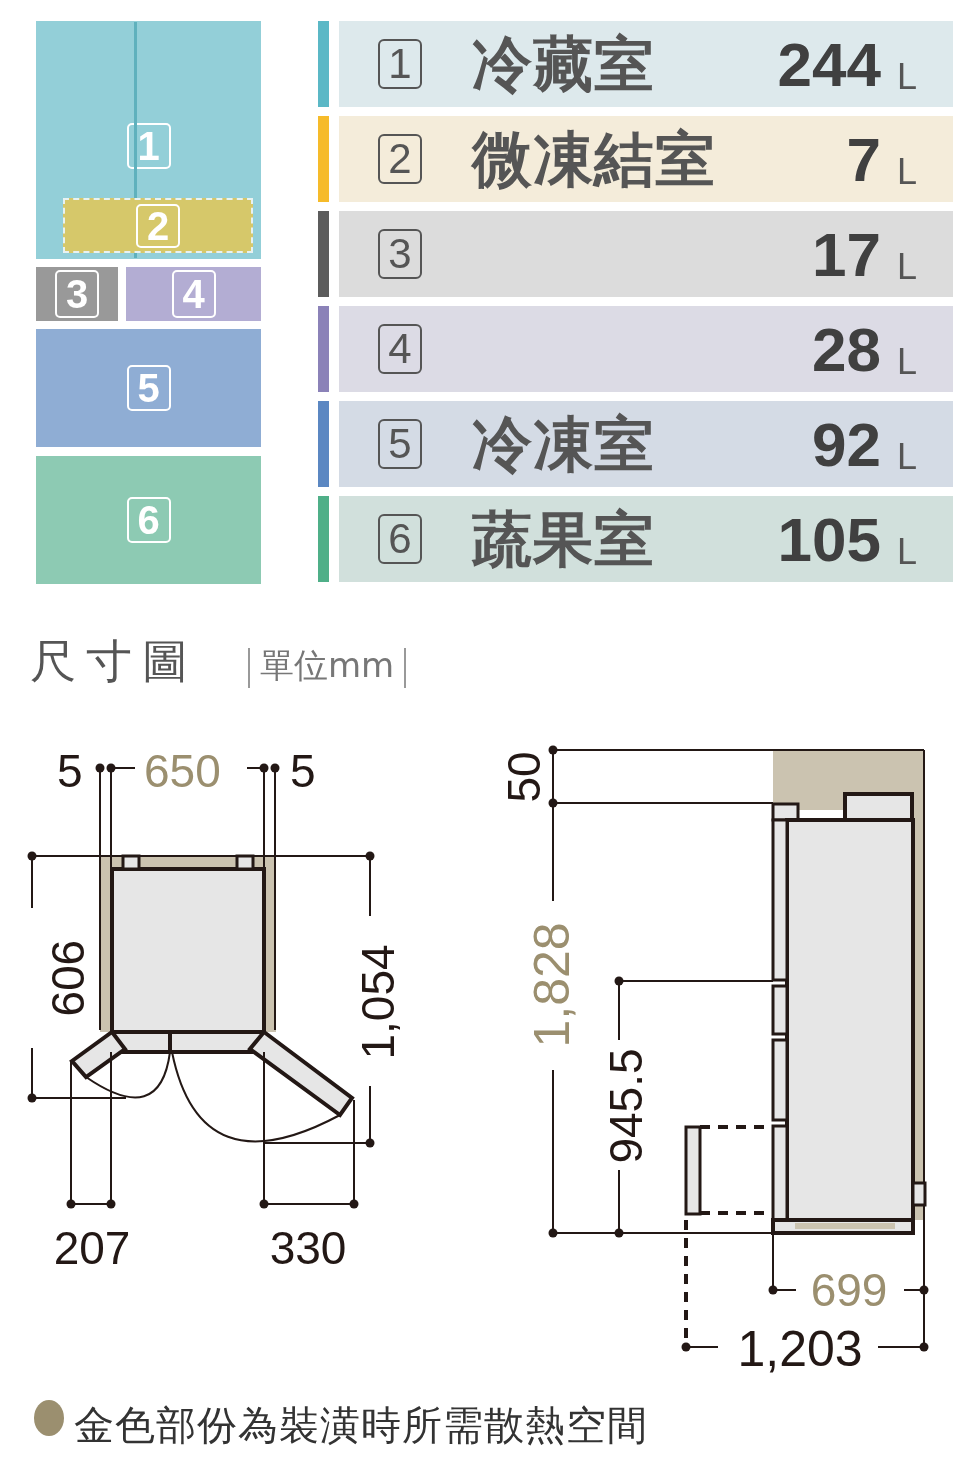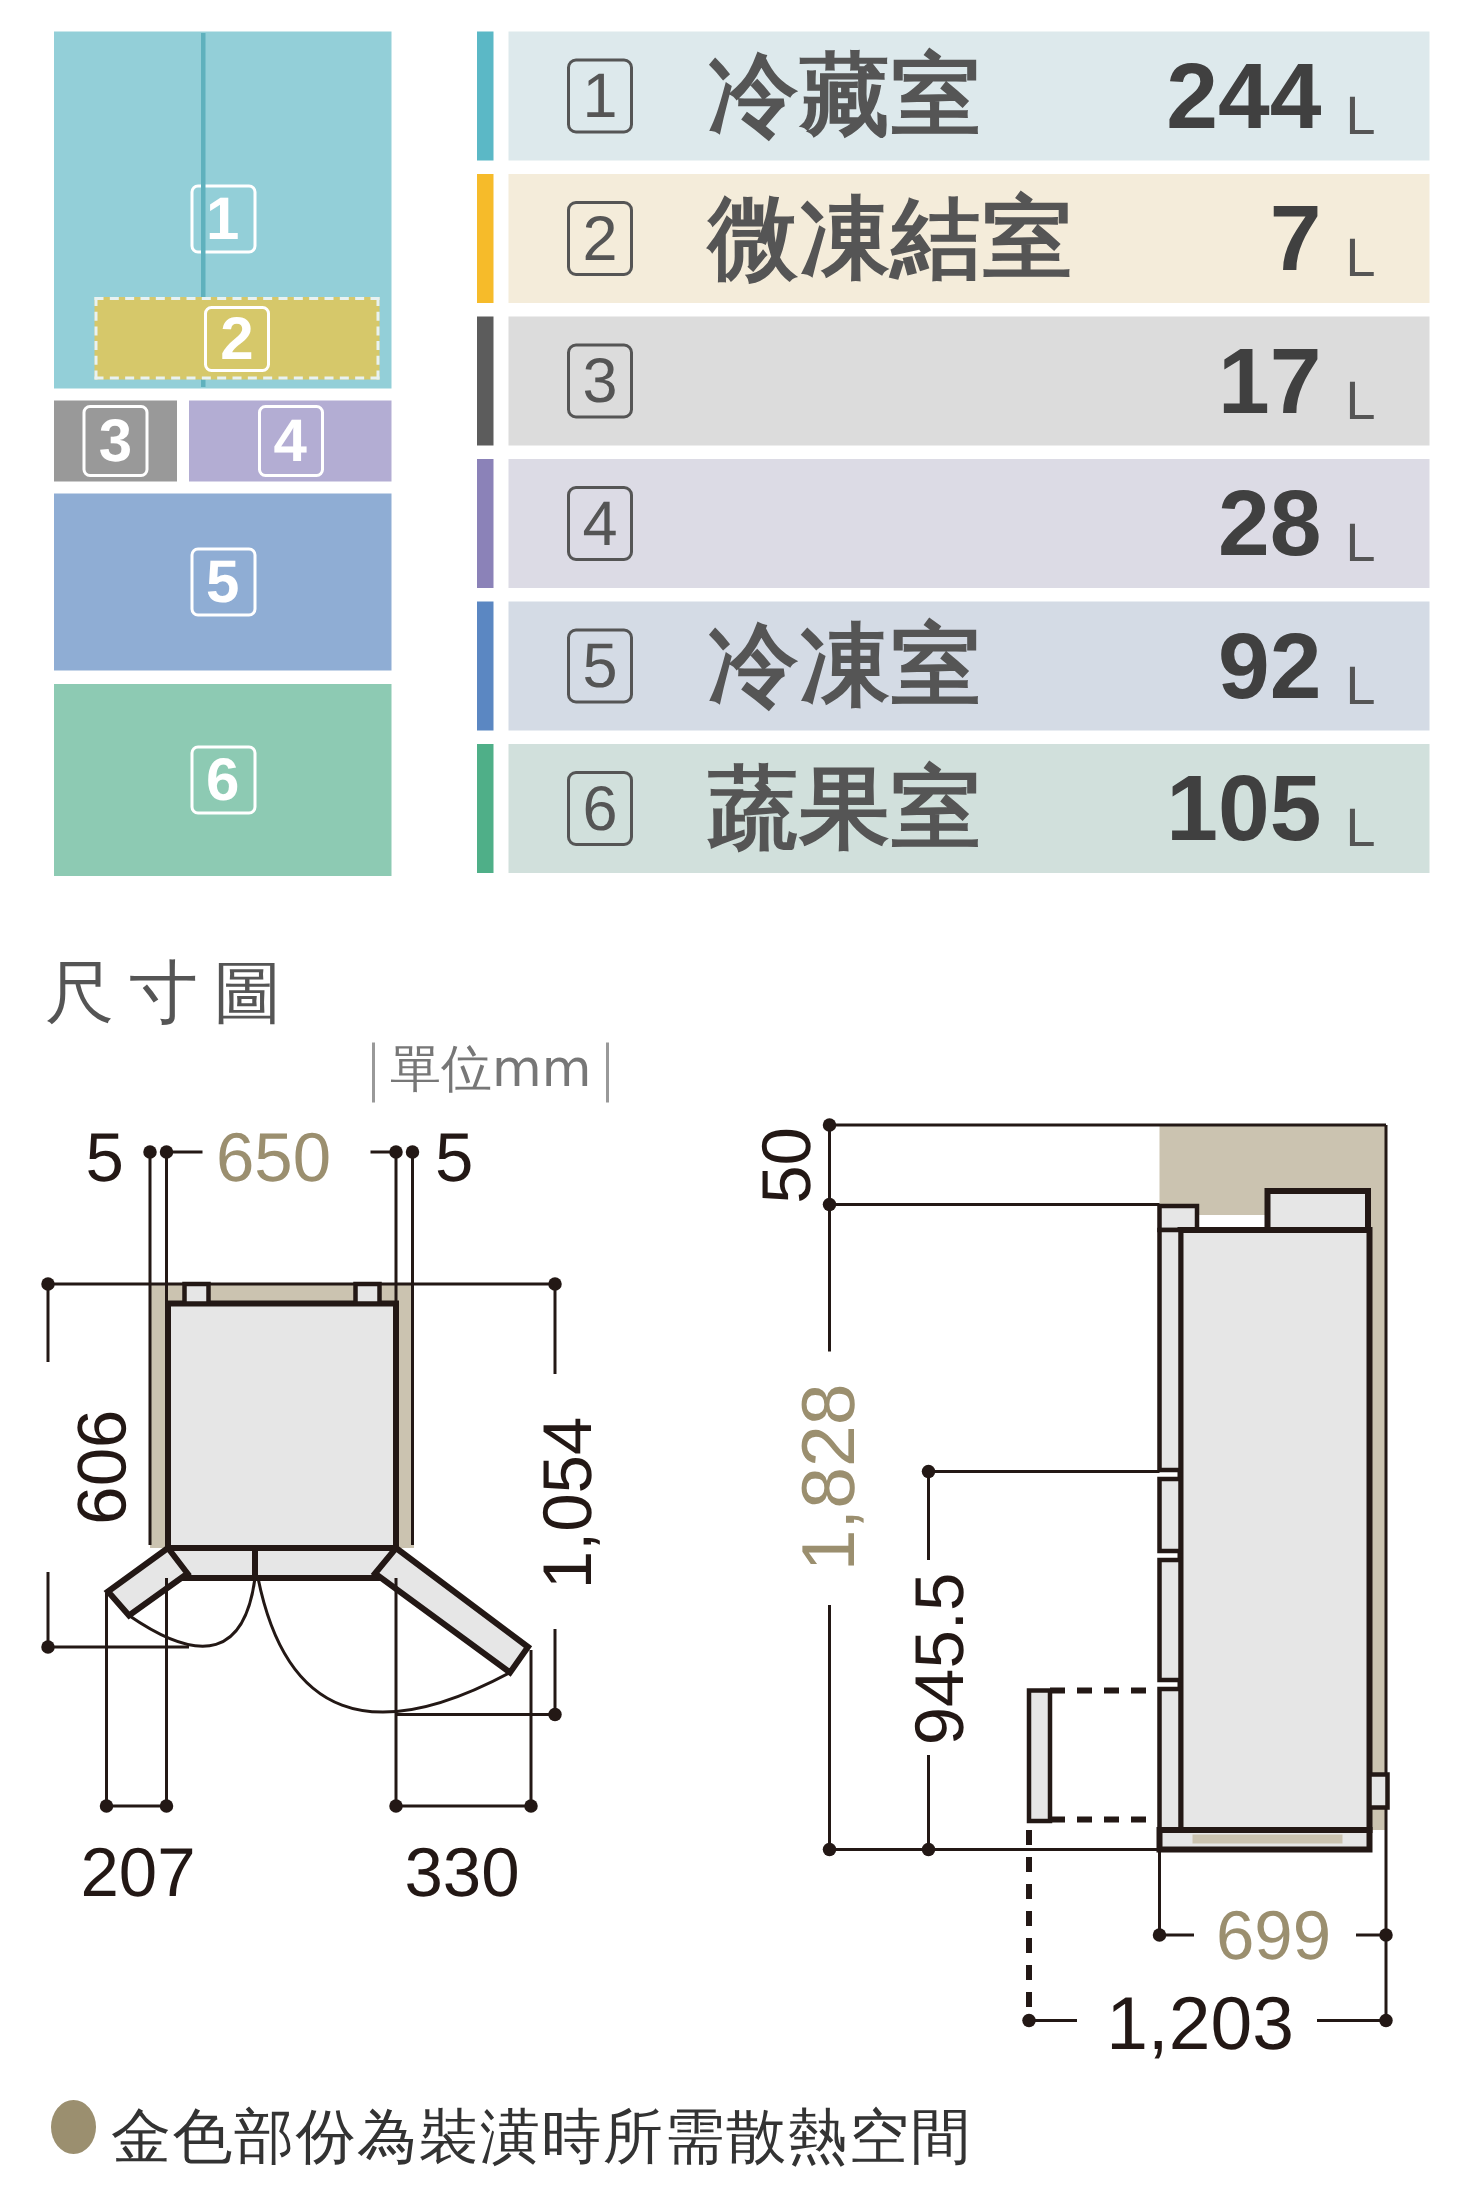--- a/index.html
+++ b/index.html
@@ -39,21 +39,21 @@
     position: absolute; right: 72px; top: 10px; font-family: "Liberation Sans", sans-serif;
     font-size: 62px; font-weight: bold; color: #404040; line-height: 68px;
   }
   .legend-unit {
     position: absolute; right: 36px; top: 36px; font-family: "Liberation Sans", sans-serif;
     font-size: 36px; color: #555; line-height: 40px;
   }
 
   
   .sec-title { position: absolute; left: 30px; top: 626px; font-size: 46px; color: #555; letter-spacing: 10px; line-height: 70px; }
-  .sec-unit { position: absolute; left: 238px; top: 642px; font-size: 34px; color: #777; line-height: 46px; margin-top: 48px; }
+  .sec-unit { position: absolute; left: 238px; top: 642px; font-size: 34px; color: #777; line-height: 46px; }
   .sec-unit .pipe { display: inline-block; width: 2px; height: 40px; background: #999; vertical-align: middle; margin: 0 10px; }
 
   
   svg { position: absolute; left: 0; top: 0; }
   .dim-text { font-family: "Liberation Sans", sans-serif; fill: #231815; }
   .gold-text { font-family: "Liberation Sans", sans-serif; fill: #9b8f6f; }
 
   
   .footnote { position: absolute; left: 34px; top: 1400px; display: flex; }
   .footnote .dot { width: 30px; height: 36px; border-radius: 50%; background: #9b8f6f; margin-right: 10px; }

